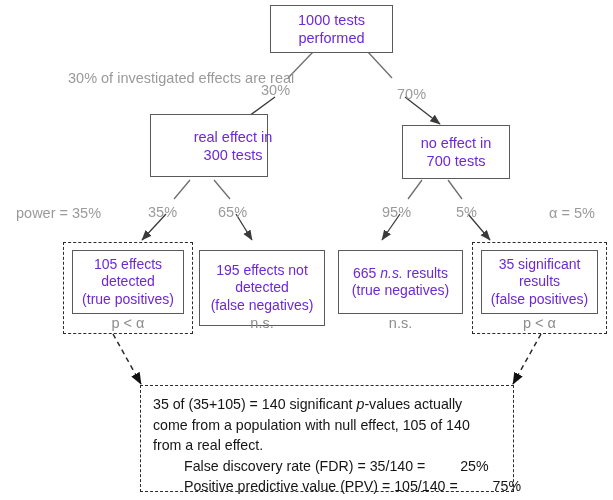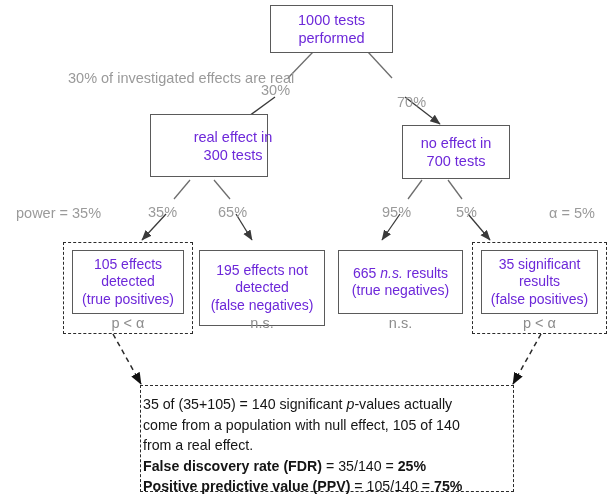--- a/index.html
+++ b/index.html
@@ -69,24 +69,24 @@
     text-align: center;
   }
   .summary {
     position: absolute;
     box-sizing: border-box;
     border: 1.6px dashed #2b2b2b;
     background: #ffffff;
     color: #151515;
     font-size: 14.2px;
     line-height: 20.5px;
-    padding: 8px 10px 6px 2px;
+    padding: 8px 10px 6px 12px;
   }
   .summary .row { white-space: nowrap; }
-  .summary b { font-weight: bold; }
+  .summary b { font-weight: normal; margin-left: 31px; }
   i { font-style: italic; }
 </style>
 </head>
 <body>
 
 <div id="canvas">
 
   <svg class="edges" viewBox="0 0 613 500">
     <defs>
       <marker id="arrowGray" markerWidth="9" markerHeight="9" refX="7.5" refY="3.2" orient="auto" markerUnits="strokeWidth">
@@ -170,21 +170,21 @@
 
   <div class="dashgroup" style="left:472px; top:242px; width:135px; height:92px;"></div>
   <div class="node" style="left:481px; top:250px; width:117px; height:64px; font-size:14px; line-height:17.5px;">
     <span class="ln">35 significant</span>
     <span class="ln">results</span>
     <span class="ln">(false positives)</span>
   </div>
   <div class="pval" style="left:481px; top:315px; width:117px;">p &lt; α</div>
 
   <div class="edge-label" style="left:249px; top:82px;margin-left:12px;">30%</div>
-  <div class="edge-label" style="left:397px; top:94px;">70%</div>
+  <div class="edge-label" style="left:397px; top:86px;">70%</div>
   <div class="edge-label" style="left:148px; top:204px;">35%</div>
   <div class="edge-label" style="left:218px; top:204px;">65%</div>
   <div class="edge-label" style="left:382px; top:204px;">95%</div>
   <div class="edge-label" style="left:456px; top:204px;">5%</div>
 
   <div class="annot" style="left:68px; top:69px; width:170px;">
     <span class="ln">30% of investigated</span>
     <span class="ln">effects are real</span>
   </div>
   <div class="annot" style="left:16px; top:204px;">power = 35%</div>

